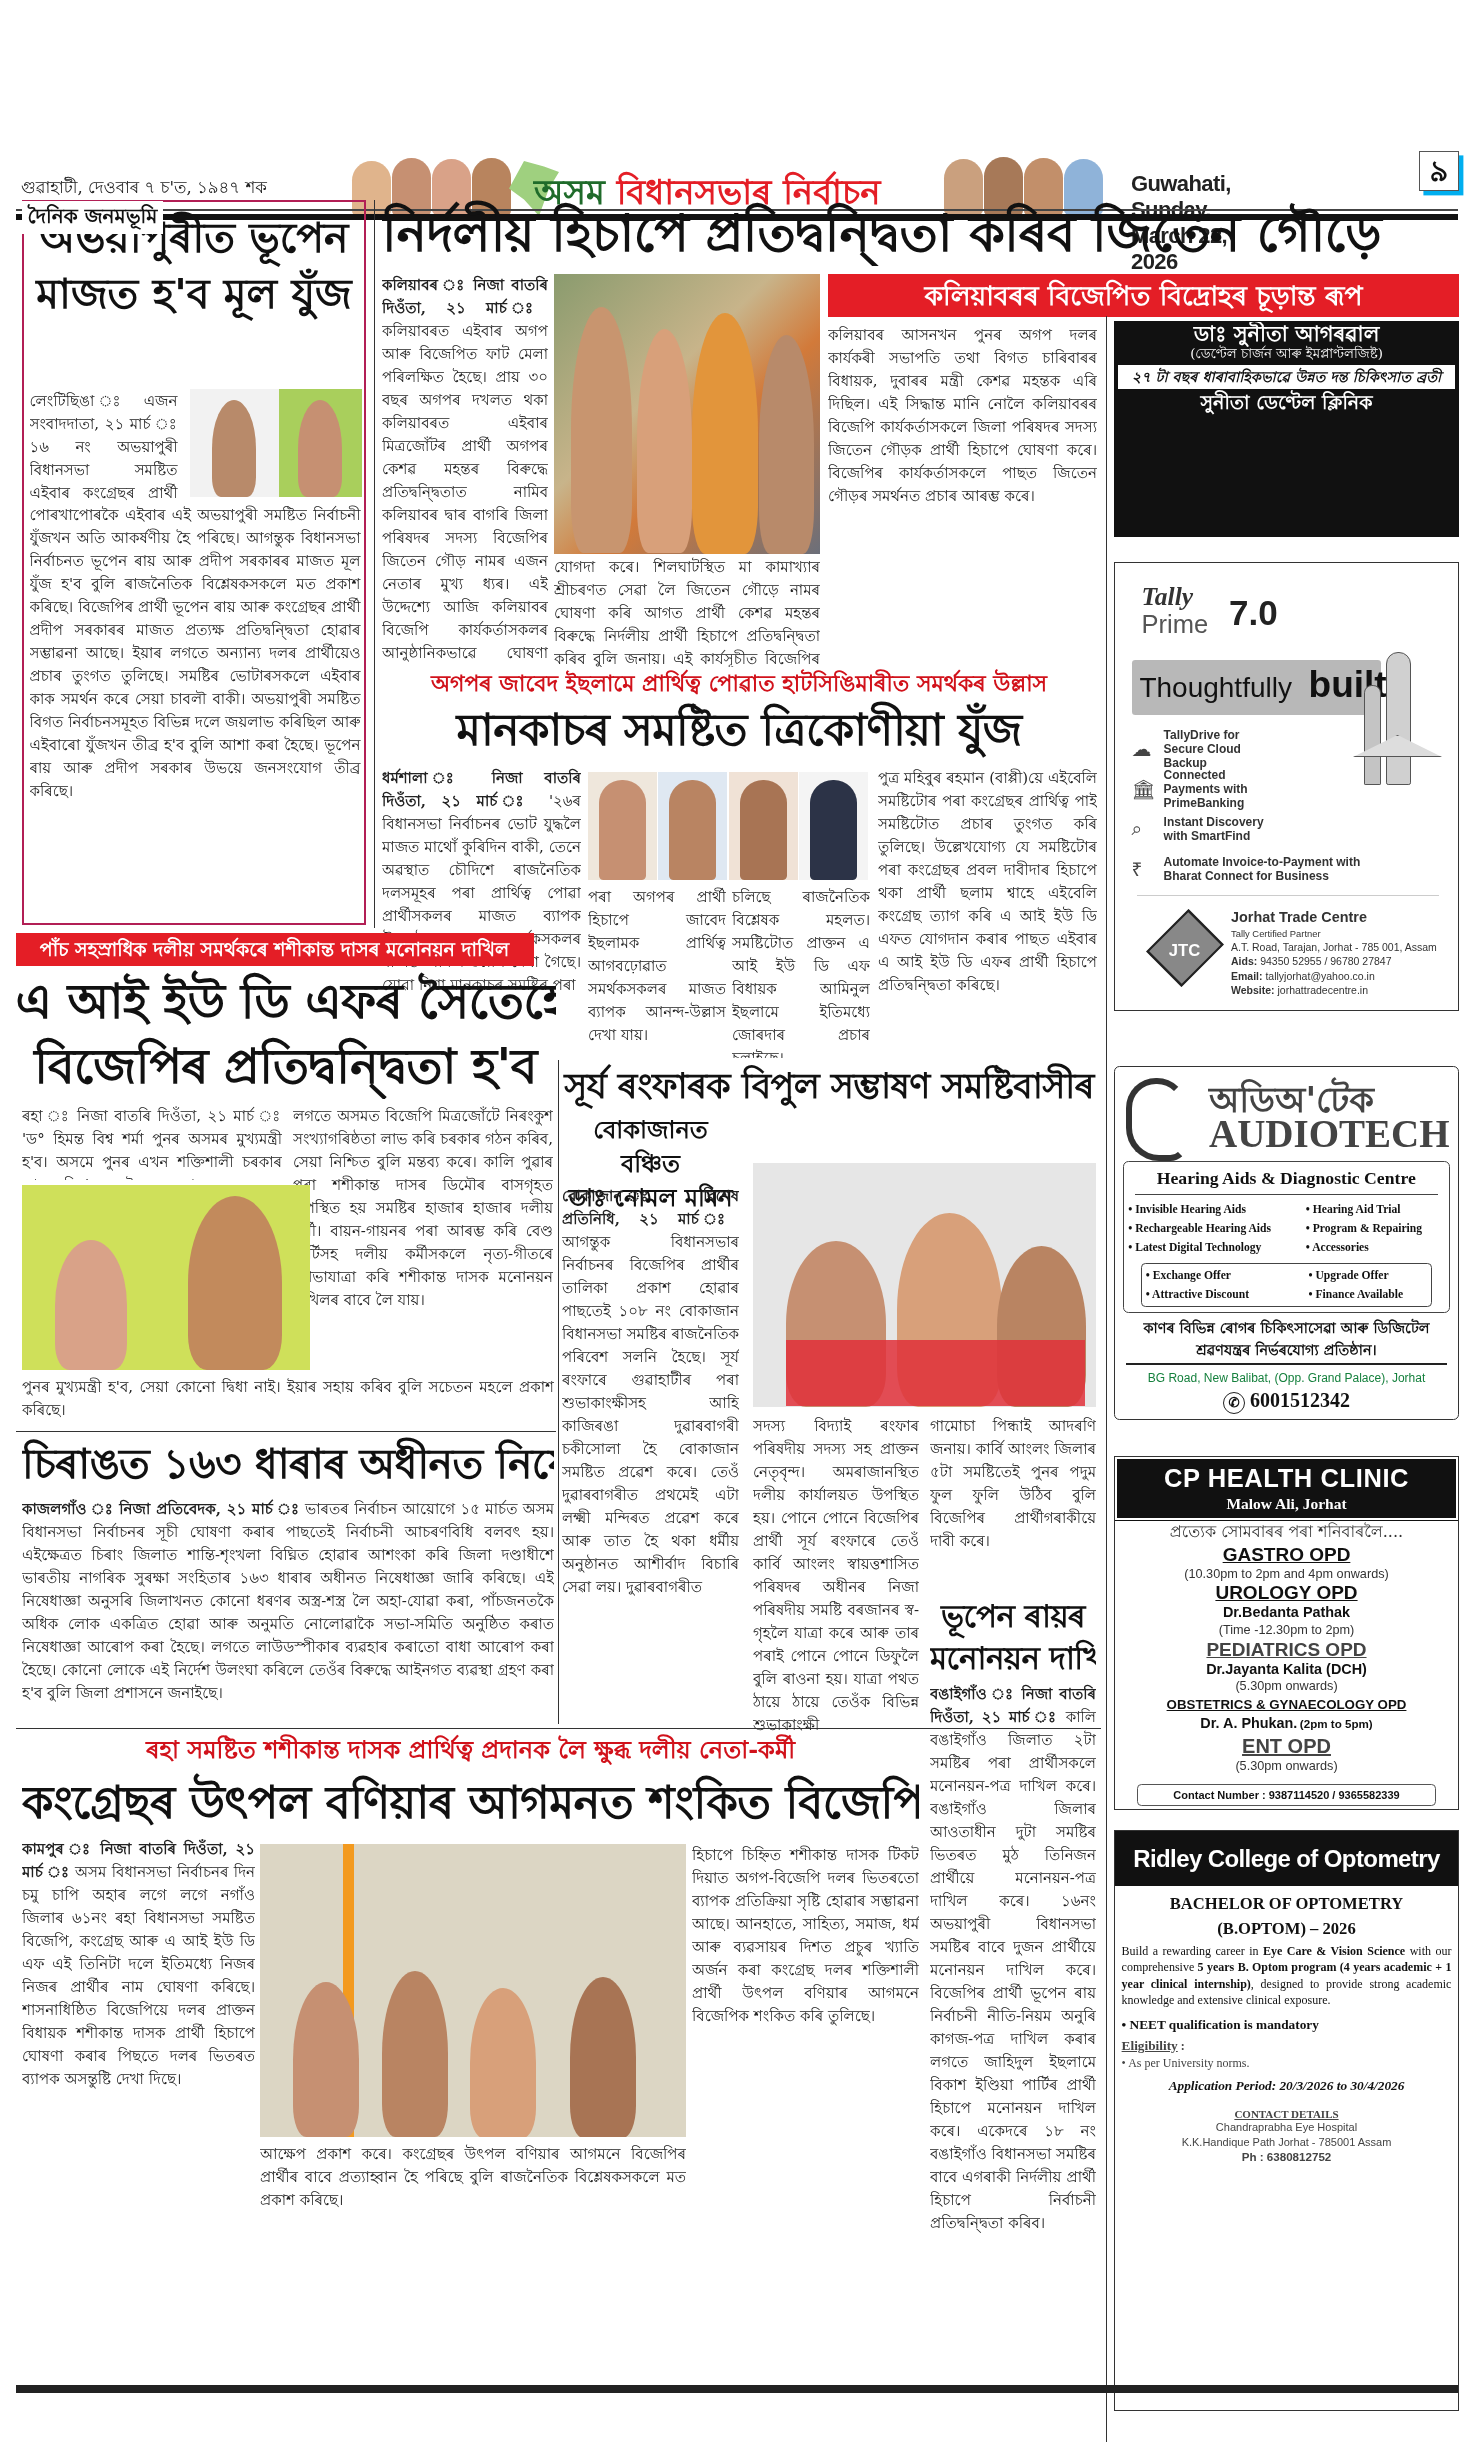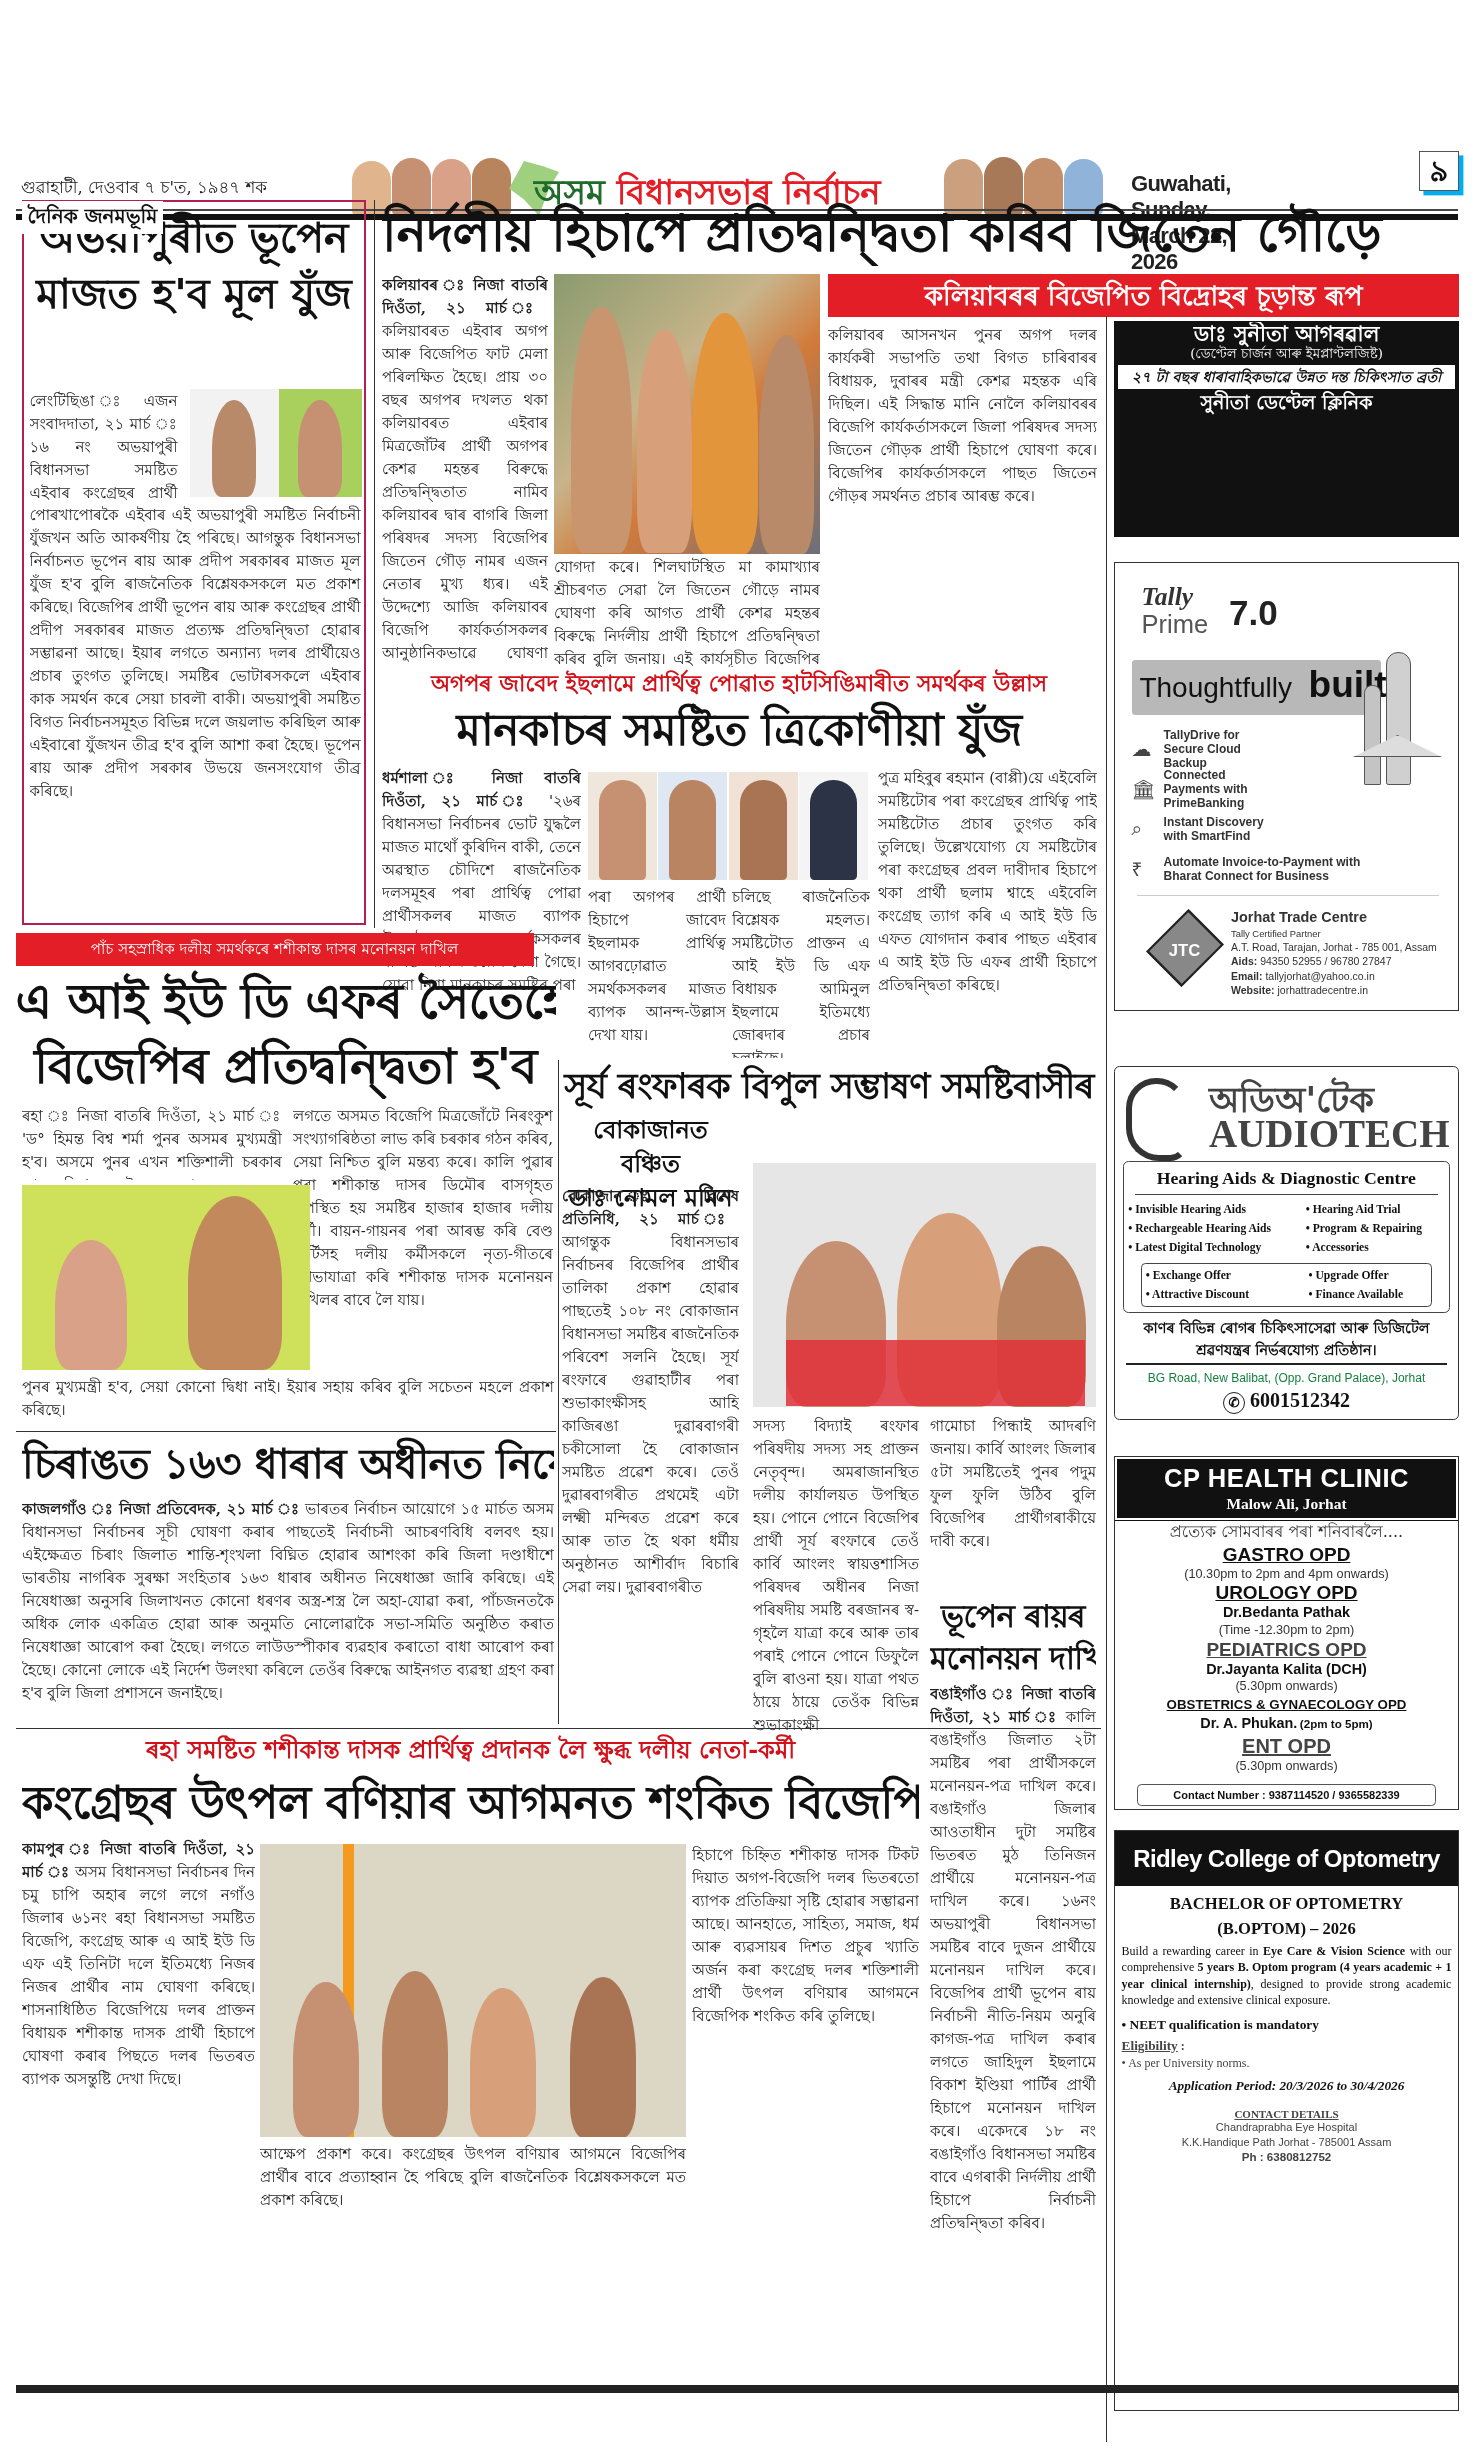--- a/index.html
+++ b/index.html
@@ -102,21 +102,21 @@
     </div>
   <div class="abs" style="left:211px;top:0;width:69px;height:108px;background:#f4f4f4;">
       <div class="abs" style="left:11px;top:8.3px;width:47px;height:100px;border-radius:23px 23px 4.4px 4.4px;background:#2c3347;"></div>
     </div>
 </div>
 <div class="abs body-text" style="left:588px;top:886px;width:138px;height:172px;">পৰা অগপৰ প্ৰাৰ্থী হিচাপে জাবেদ ইছলামক প্ৰাৰ্থিত্ব আগবঢ়োৱাত সমৰ্থকসকলৰ মাজত ব্যাপক আনন্দ-উল্লাস দেখা যায়।</div>
 <div class="abs body-text" style="left:732px;top:886px;width:138px;height:172px;">চলিছে ৰাজনৈতিক বিশ্লেষক মহলত। সমষ্টিটোত প্ৰাক্তন এ আই ইউ ডি এফ বিধায়ক আমিনুল ইছলামে ইতিমধ্যে জোৰদাৰ প্ৰচাৰ চলাইছে।</div>
 <div class="abs body-text" style="left:878px;top:767px;width:219px;height:288px;">পুত্ৰ মহিবুৰ ৰহমান (বাপ্পী)য়ে এইবেলি সমষ্টিটোৰ পৰা কংগ্ৰেছৰ প্ৰাৰ্থিত্ব পাই সমষ্টিটোত প্ৰচাৰ তুংগত কৰি তুলিছে। উল্লেখযোগ্য যে সমষ্টিটোৰ পৰা কংগ্ৰেছৰ প্ৰবল দাবীদাৰ হিচাপে থকা প্ৰাৰ্থী ছলাম শ্বাহে এইবেলি কংগ্ৰেছ ত্যাগ কৰি এ আই ইউ ডি এফত যোগদান কৰাৰ পাছত এইবাৰ এ আই ইউ ডি এফৰ প্ৰাৰ্থী হিচাপে প্ৰতিদ্বন্দ্বিতা কৰিছে।</div>
 
 <div class="abs redbar" style="left:15.5px;top:933px;width:518px;height:33px;">
-  <div style="font-size:15px;line-height:33px;font-weight:normal;white-space:nowrap;">পাঁচ সহস্ৰাধিক দলীয় সমৰ্থকৰে শশীকান্ত দাসৰ মনোনয়ন দাখিল</div>
+  <div style="font-size:19px;line-height:33px;font-weight:bold;white-space:nowrap;">পাঁচ সহস্ৰাধিক দলীয় সমৰ্থকৰে শশীকান্ত দাসৰ মনোনয়ন দাখিল</div>
 </div>
 <div class="abs headline center" style="left:15.5px;top:969px;width:540px;font-size:48px;line-height:65px;">
   <div>এ আই ইউ ডি এফৰ সৈতেহে</div>
   <div>বিজেপিৰ প্ৰতিদ্বন্দ্বিতা হ'ব</div>
 </div>
 <div class="abs body-text" style="left:22px;top:1105px;width:260px;height:75px;">ৰহা ঃ নিজা বাতৰি দিওঁতা, ২১ মাৰ্চ ঃ 'ড° হিমন্ত বিশ্ব শৰ্মা পুনৰ অসমৰ মুখ্যমন্ত্ৰী হ'ব। অসমে পুনৰ এখন শক্তিশালী চৰকাৰ লাভ কৰিব'।— এই মন্তব্য ৰহাৰ</div>
 <div class="abs body-text" style="left:293px;top:1105px;width:260px;height:288px;">লগতে অসমত বিজেপি মিত্ৰজোঁটে নিৰংকুশ সংখ্যাগৰিষ্ঠতা লাভ কৰি চৰকাৰ গঠন কৰিব, সেয়া নিশ্চিত বুলি মন্তব্য কৰে। কালি পুৱাৰ পৰা শশীকান্ত দাসৰ ডিমৌৰ বাসগৃহত উপস্থিত হয় সমষ্টিৰ হাজাৰ হাজাৰ দলীয় কৰ্মী। বায়ন-গায়নৰ পৰা আৰম্ভ কৰি বেণ্ড পাৰ্টিসহ দলীয় কৰ্মীসকলে নৃত্য-গীতৰে শোভাযাত্ৰা কৰি শশীকান্ত দাসক মনোনয়ন দাখিলৰ বাবে লৈ যায়।</div>
 <div class="abs photo" style="left:22px;top:1185px;width:288px;height:185px;background:#cfe05a;">
   <div class="fig" style="left:33px;top:55px;width:72px;height:130px;background:#d9a288;"></div>
   <div class="fig" style="left:166px;top:11px;width:94px;height:174px;background:#c28a5c;"></div>

